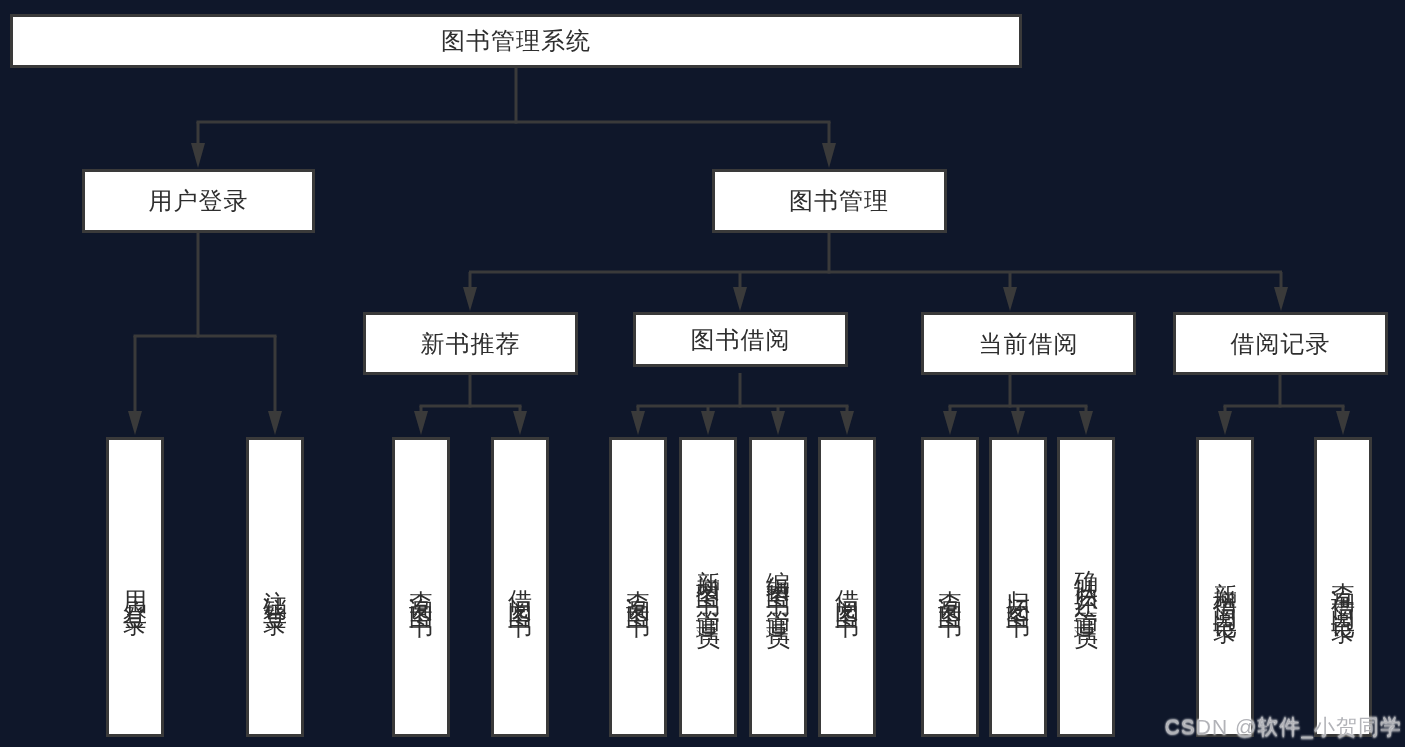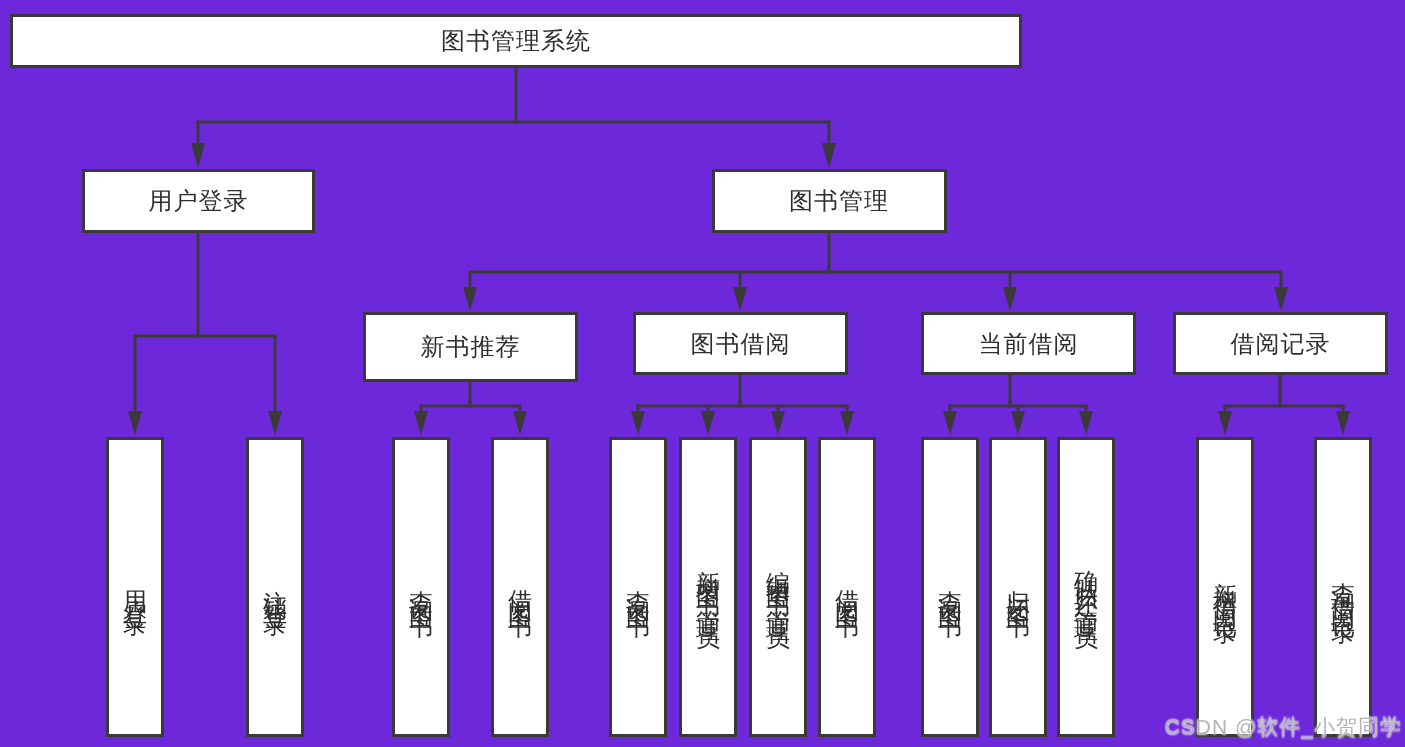--- a/index.html
+++ b/index.html
@@ -1,20 +1,20 @@
 <!DOCTYPE html>
 <html><head>
 <meta charset="utf-8">
 <style>
   html, body { margin: 0; padding: 0; background: #ffffff; }
   #stage {
     position: relative;
     width: 1405px;
     height: 747px;
-    background: #6d28d9;
+    background: #0f172a;
     overflow: hidden;
     font-family: "Liberation Sans", sans-serif;
     color: #2e2e2e;
   }
   #connectors {
     position: absolute;
     left: 0; top: 0;
     width: 1405px; height: 747px;
     z-index: 1;
   }
@@ -133,22 +133,22 @@
       <polygon points="1218,411 1232,411 1225,435"></polygon>
       <polygon points="1336,411 1350,411 1343,435"></polygon>
     </g>
   </svg>
 
   <div class="node" style="left:10px; top:14px; width:1012px; height:54px;">图书管理系统</div>
 
   <div class="node" style="left:82px; top:169px; width:233px; height:64px;">用户登录</div>
   <div class="node" style="left:712px; top:169px; width:235px; height:64px;padding-left:19px;">图书管理</div>
 
-  <div class="node" style="left:363px; top:312px; width:215px; height:70px;">新书推荐</div>
-  <div class="node" style="left:633px; top:312px; width:215px; height:63px;">图书借阅</div>
+  <div class="node" style="left:363px; top:312px; width:215px; height:63px;">新书推荐</div>
+  <div class="node" style="left:633px; top:312px; width:215px; height:55px;">图书借阅</div>
   <div class="node" style="left:921px; top:312px; width:215px; height:63px;">当前借阅</div>
   <div class="node" style="left:1173px; top:312px; width:215px; height:63px;">借阅记录</div>
 
   <div class="vnode" style="left:106px; top:437px; width:58px; height:300px;">
     <span class="vtext">用户登录</span>
   </div>
   <div class="vnode" style="left:246px; top:437px; width:58px; height:300px;">
     <span class="vtext">注销登录</span>
   </div>
 

